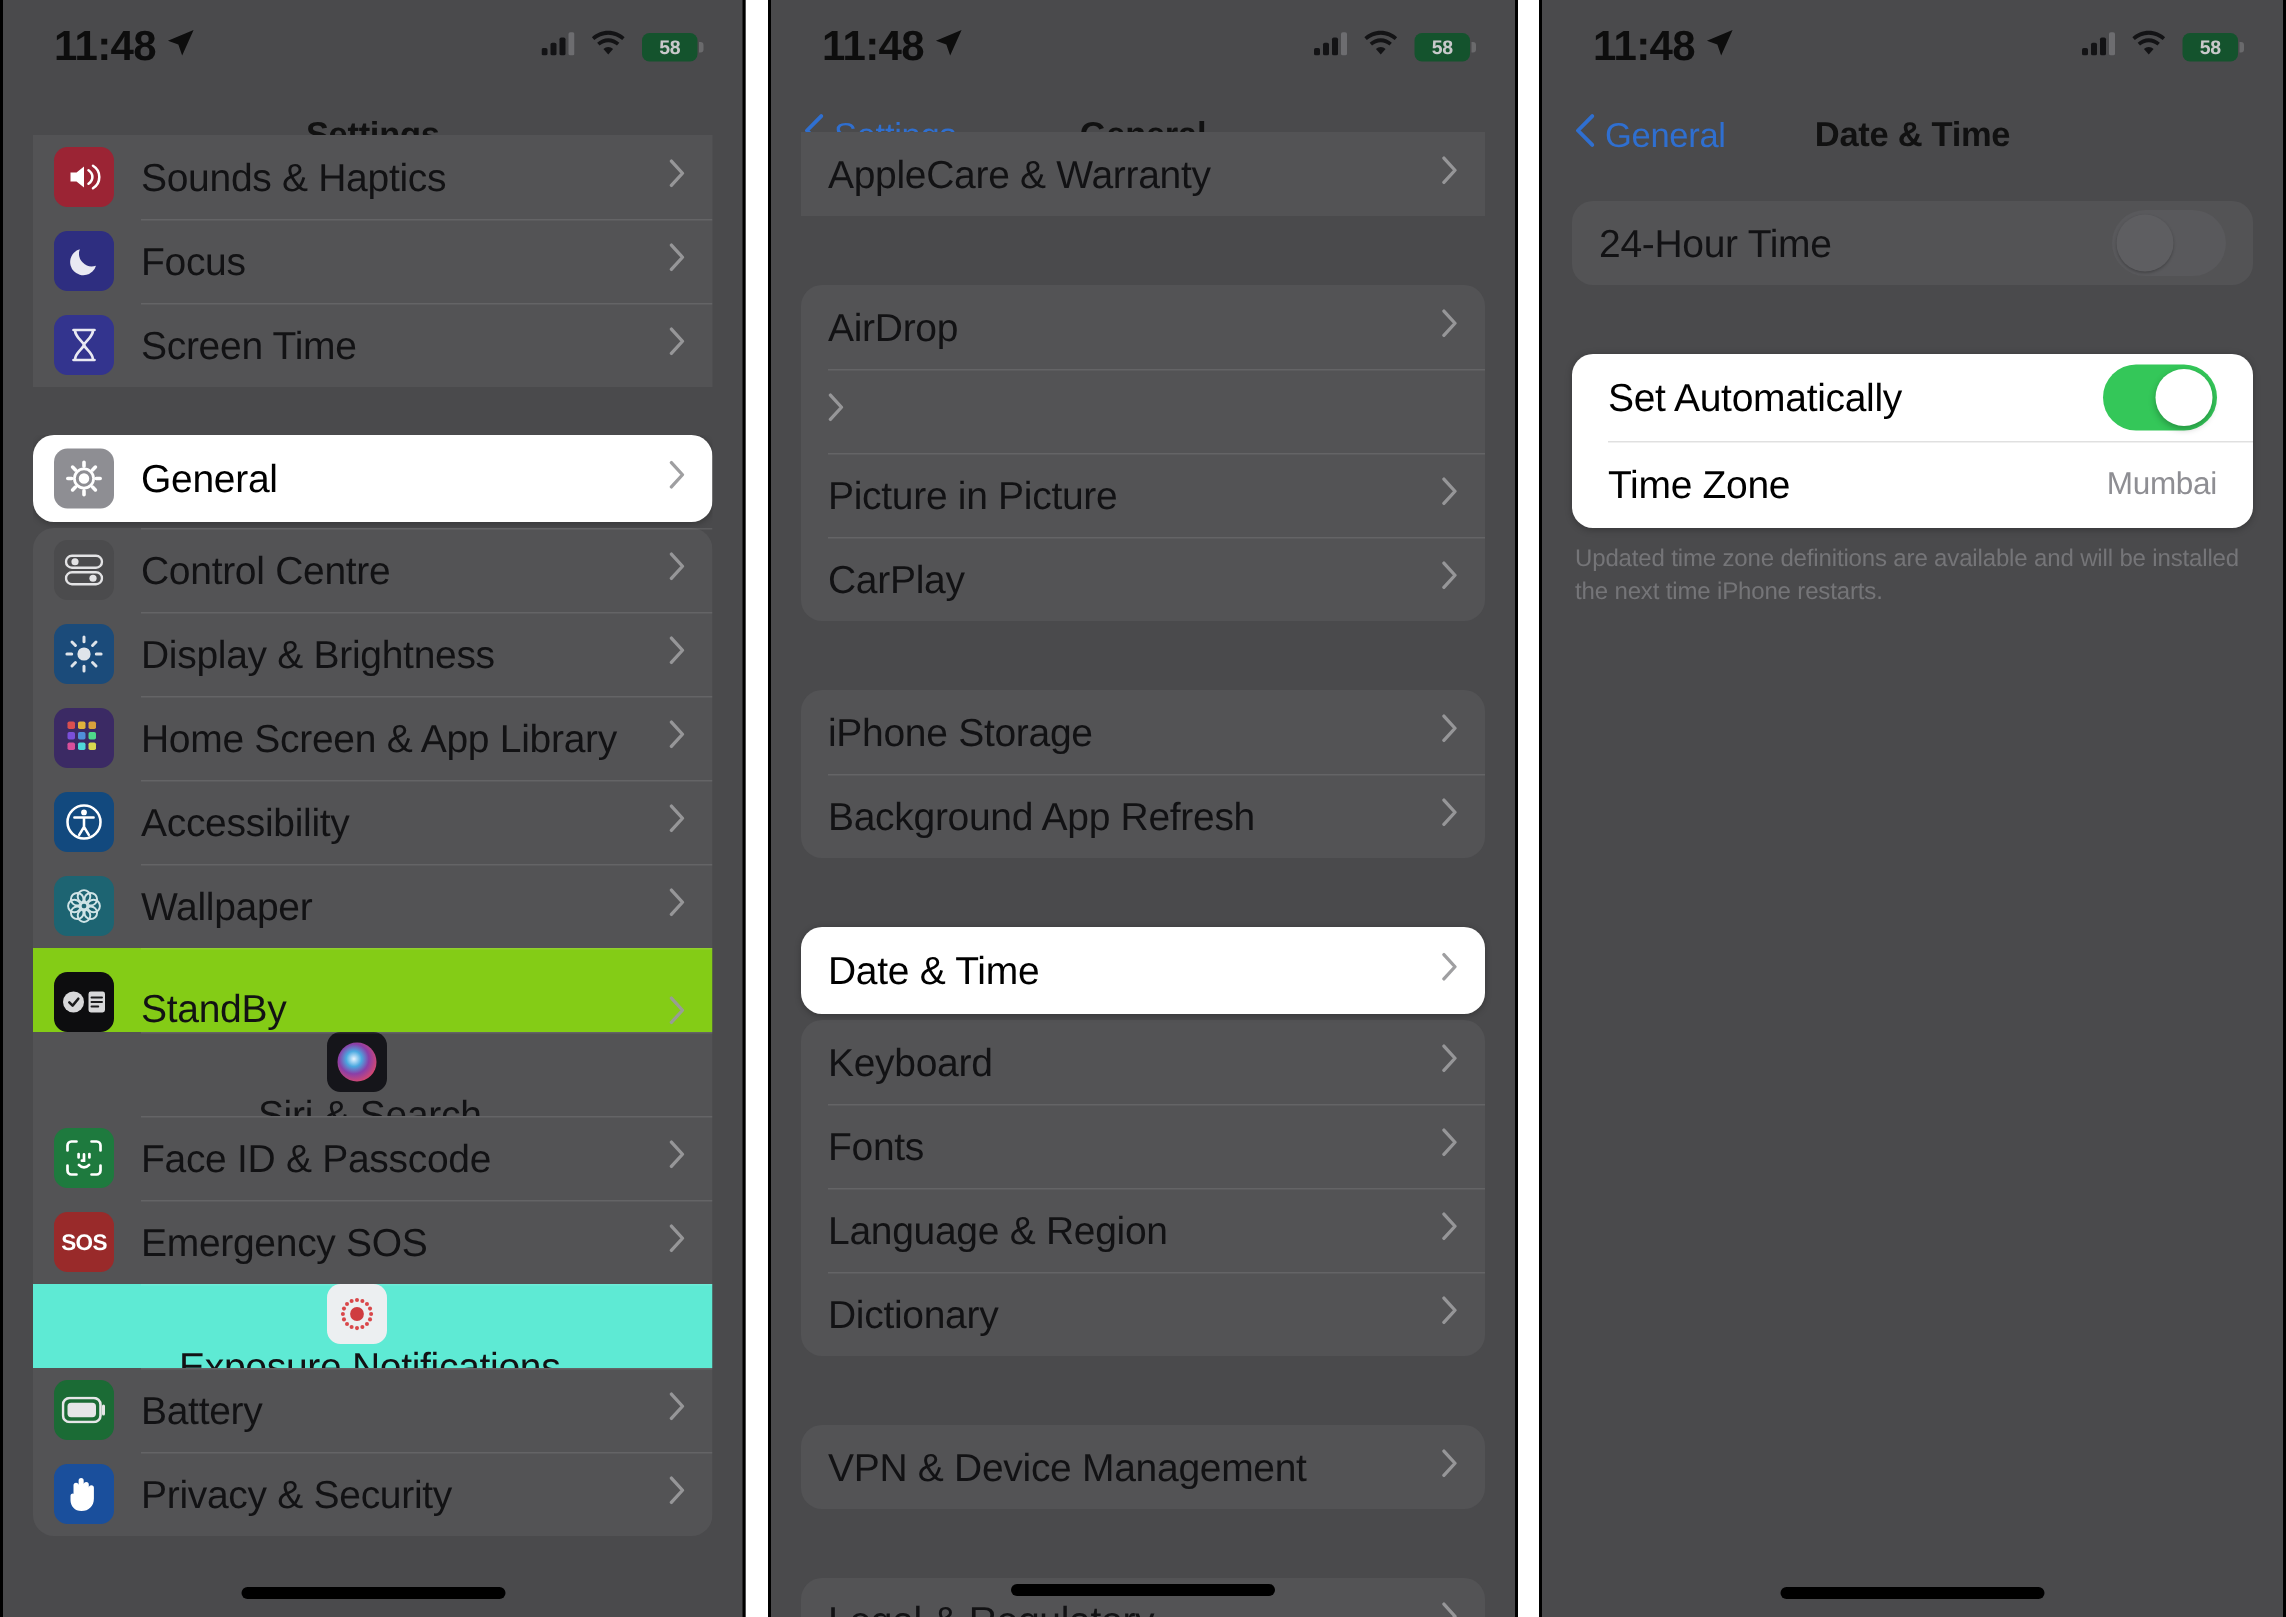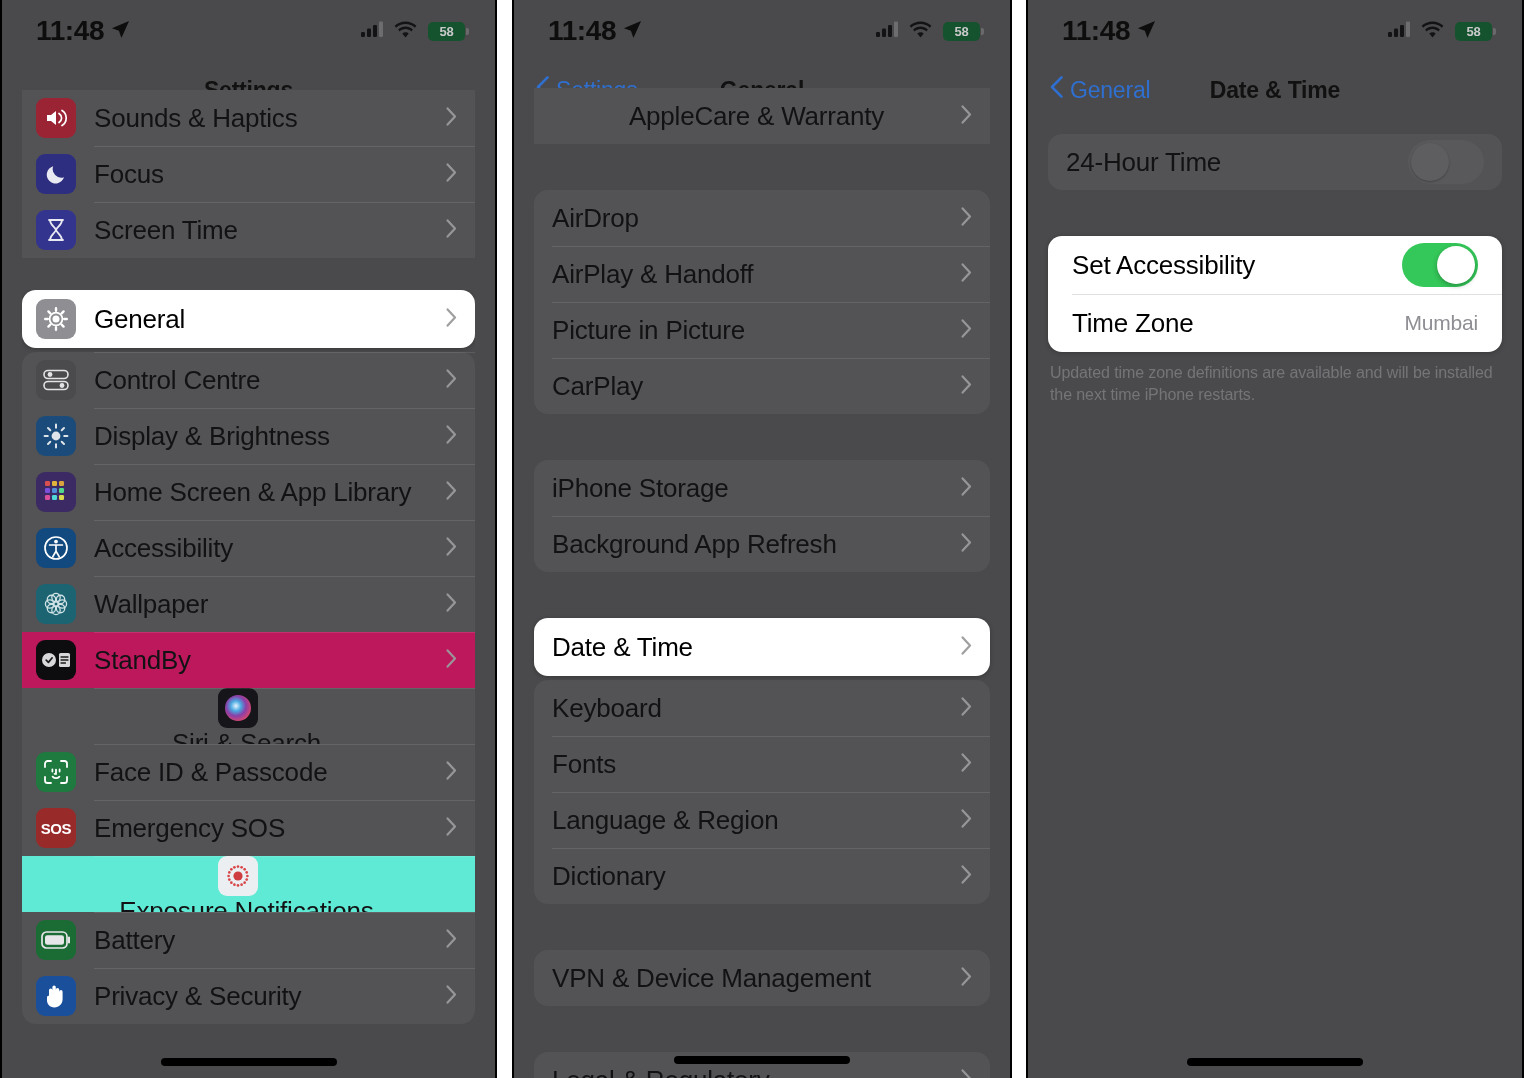--- a/index.html
+++ b/index.html
@@ -327,21 +327,21 @@
                   <circle cx="13.999999999999998" cy="7.6" r="4.2" fill="none" stroke="#cfe3e6" stroke-width="1.3"></circle>
                   <circle cx="18.525483399593902" cy="9.474516600406094" r="4.2" fill="none" stroke="#cfe3e6" stroke-width="1.3"></circle>
                   <circle cx="14" cy="14" r="2.4" fill="none" stroke="#cfe3e6" stroke-width="1.3"></circle>
                 </svg>
               </span>
       <span class="row-label">Wallpaper</span>
       <span class="chev"><svg width="11" height="19" viewBox="0 0 11 19">
                   <path d="M1.6 1.4 9 9.5l-7.4 8.1" fill="none" stroke="#9a9a9c" stroke-width="2.2" stroke-linecap="round" stroke-linejoin="round"></path>
                 </svg></span>
     </div>
-            <div class="row with-icon" style="background: #be185d;">
+            <div class="row with-icon" style="background: #84cc16; align-items: flex-end;">
       <span class="app-icon" style="background:#0d0d0f;">
                 <svg width="30" height="20" viewBox="0 0 30 20">
                   <circle cx="8" cy="10" r="7" fill="#d8d8da"></circle>
                   <path d="M5.2 10.2 7.4 12.4 11.2 7.8" stroke="#1b1b1d" stroke-width="1.7" fill="none" stroke-linecap="round" stroke-linejoin="round"></path>
                   <rect x="18" y="3" width="11" height="14" rx="1.6" fill="#d8d8da"></rect>
                   <path d="M20 7h7M20 10h7M20 13h4.5" stroke="#1b1b1d" stroke-width="1.3" stroke-linecap="round"></path>
                 </svg>
               </span>
       <span class="row-label">StandBy</span>
       <span class="chev"><svg width="11" height="19" viewBox="0 0 11 19">
@@ -489,41 +489,40 @@
             <svg width="13" height="22" viewBox="0 0 13 22">
                 <path d="M11.5 1.4 2 11l9.5 9.6" fill="none" stroke="#2f6fd0" stroke-width="2.6" stroke-linecap="round" stroke-linejoin="round"></path>
               </svg>
           </span>
           <span>Settings</span>
         </div>
         <div class="nav-title">General</div>
       </div>
 
       <div class="scroll">
-        <div class="group flat" style="margin-top:-30px;text-align:center;" id="p2g0">
+        <div class="group flat" style="margin-top:-30px;" id="p2g0">
             <div class="row">
 
       <span class="row-label">AppleCare &amp; Warranty</span>
       <span class="chev"><svg width="11" height="19" viewBox="0 0 11 19">
                   <path d="M1.6 1.4 9 9.5l-7.4 8.1" fill="none" stroke="#9a9a9c" stroke-width="2.2" stroke-linecap="round" stroke-linejoin="round"></path>
                 </svg></span>
     </div>
           </div>
         <div class="spacer-lg"></div>
         <div class="group" id="p2g1">
             <div class="row">
 
       <span class="row-label">AirDrop</span>
       <span class="chev"><svg width="11" height="19" viewBox="0 0 11 19">
                   <path d="M1.6 1.4 9 9.5l-7.4 8.1" fill="none" stroke="#9a9a9c" stroke-width="2.2" stroke-linecap="round" stroke-linejoin="round"></path>
                 </svg></span>
     </div>
             <div class="row">
 
-      <span class="row-label">AirPlay &amp; Handoff</span>
       <span class="chev"><svg width="11" height="19" viewBox="0 0 11 19">
                   <path d="M1.6 1.4 9 9.5l-7.4 8.1" fill="none" stroke="#9a9a9c" stroke-width="2.2" stroke-linecap="round" stroke-linejoin="round"></path>
                 </svg></span>
     </div>
             <div class="row">
 
       <span class="row-label">Picture in Picture</span>
       <span class="chev"><svg width="11" height="19" viewBox="0 0 11 19">
                   <path d="M1.6 1.4 9 9.5l-7.4 8.1" fill="none" stroke="#9a9a9c" stroke-width="2.2" stroke-linecap="round" stroke-linejoin="round"></path>
                 </svg></span>
@@ -670,21 +669,21 @@
             <div class="row">
      <span class="row-label">24-Hour Time</span>
      <span class="toggle off">
                 <span class="knob"></span>
               </span>
    </div>
           </div>
         <div class="spacer-lg"></div>
         <div class="hl-card" id="p3hl" style="box-shadow: rgba(0, 0, 0, 0.25) 0px 1px 5px;">
             <div class="row">
-      <span class="row-label">Set Accessibility</span>
+      <span class="row-label">Set Automatically</span>
       <span class="toggle on">
                 <span class="knob"></span>
               </span>
     </div>
             <div class="row">
       <span class="row-label">Time Zone</span>
       <span class="row-value">Mumbai</span>
     </div>
           </div>
         <div class="footer-note">Updated time zone definitions are available and will be installed the next time iPhone restarts.</div>

